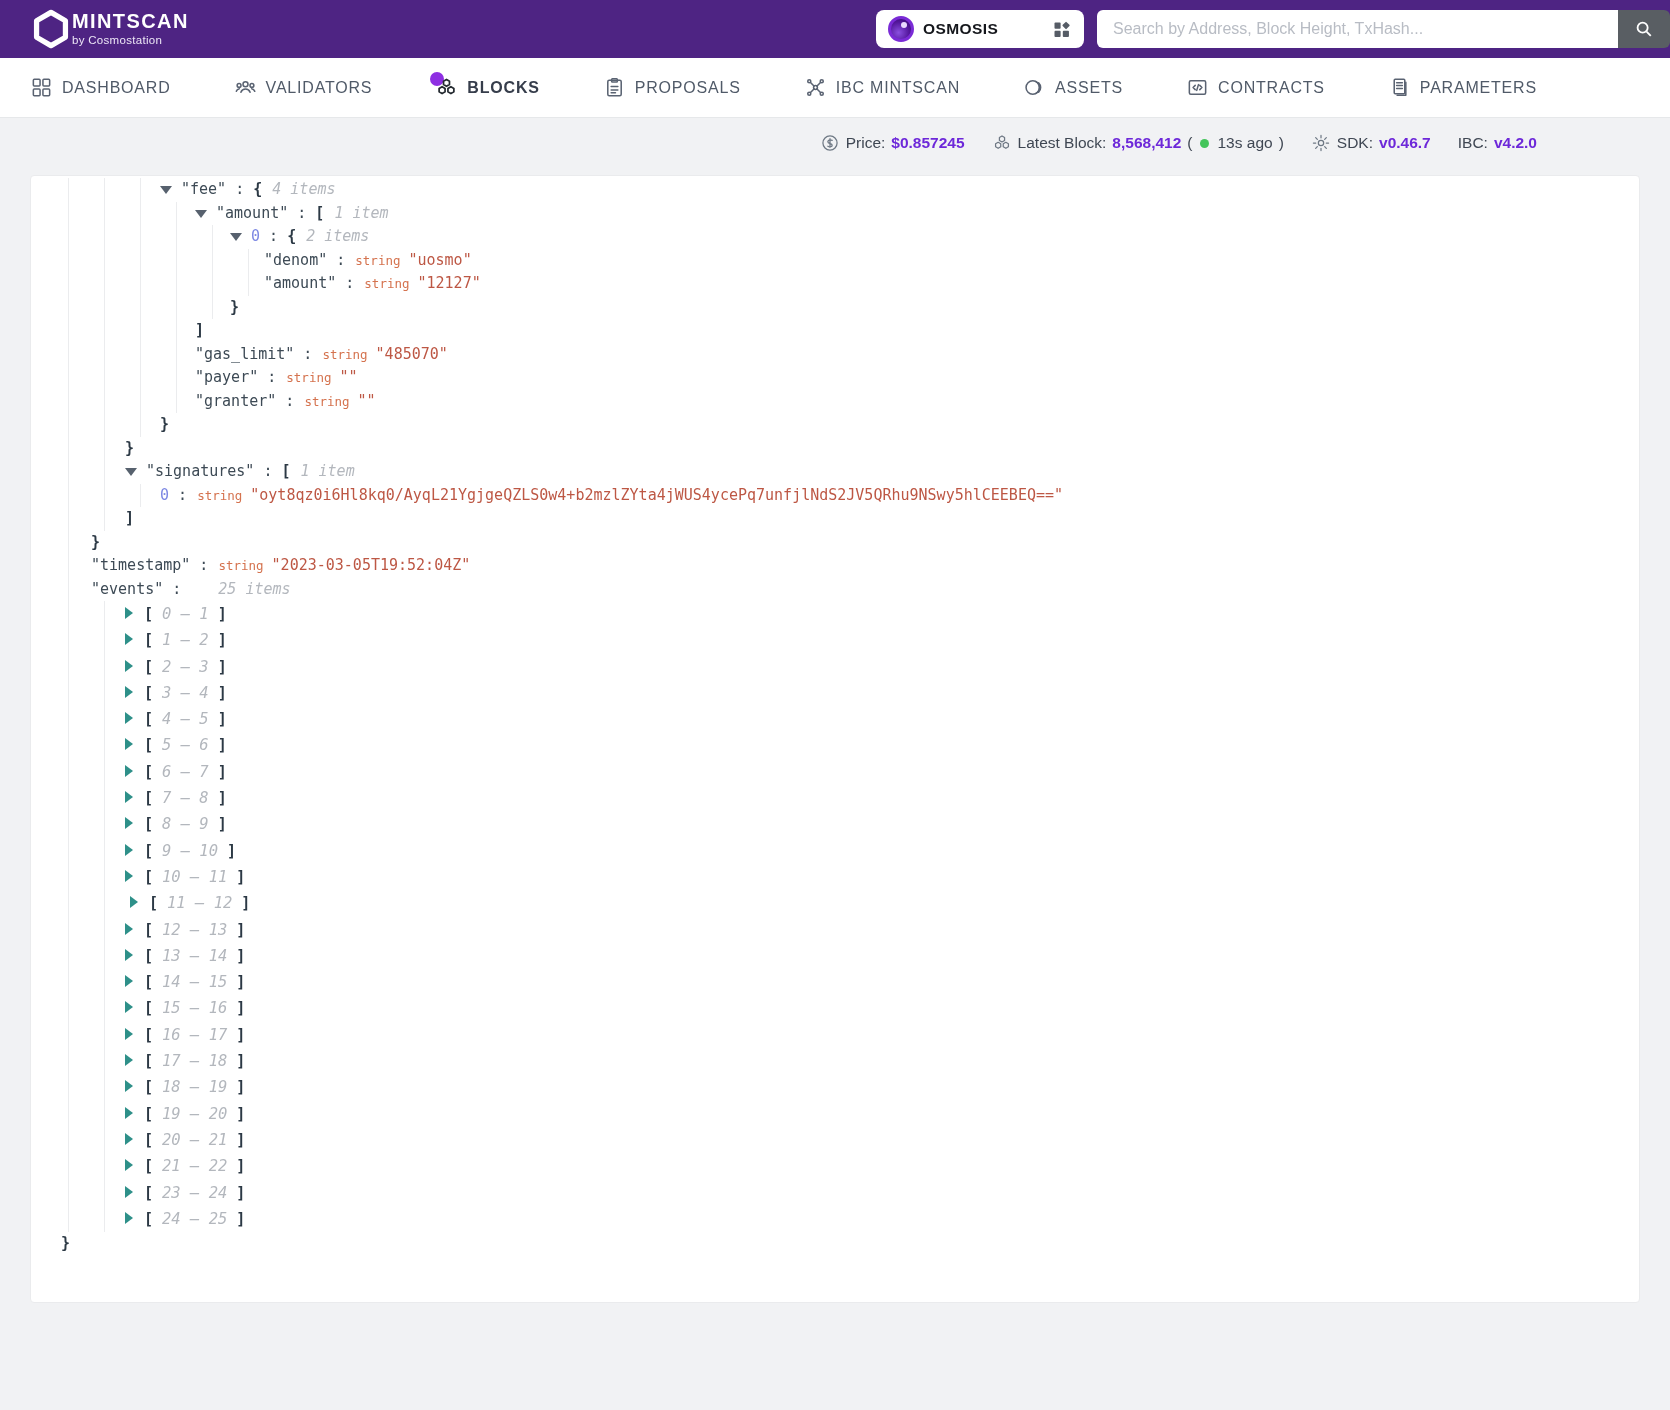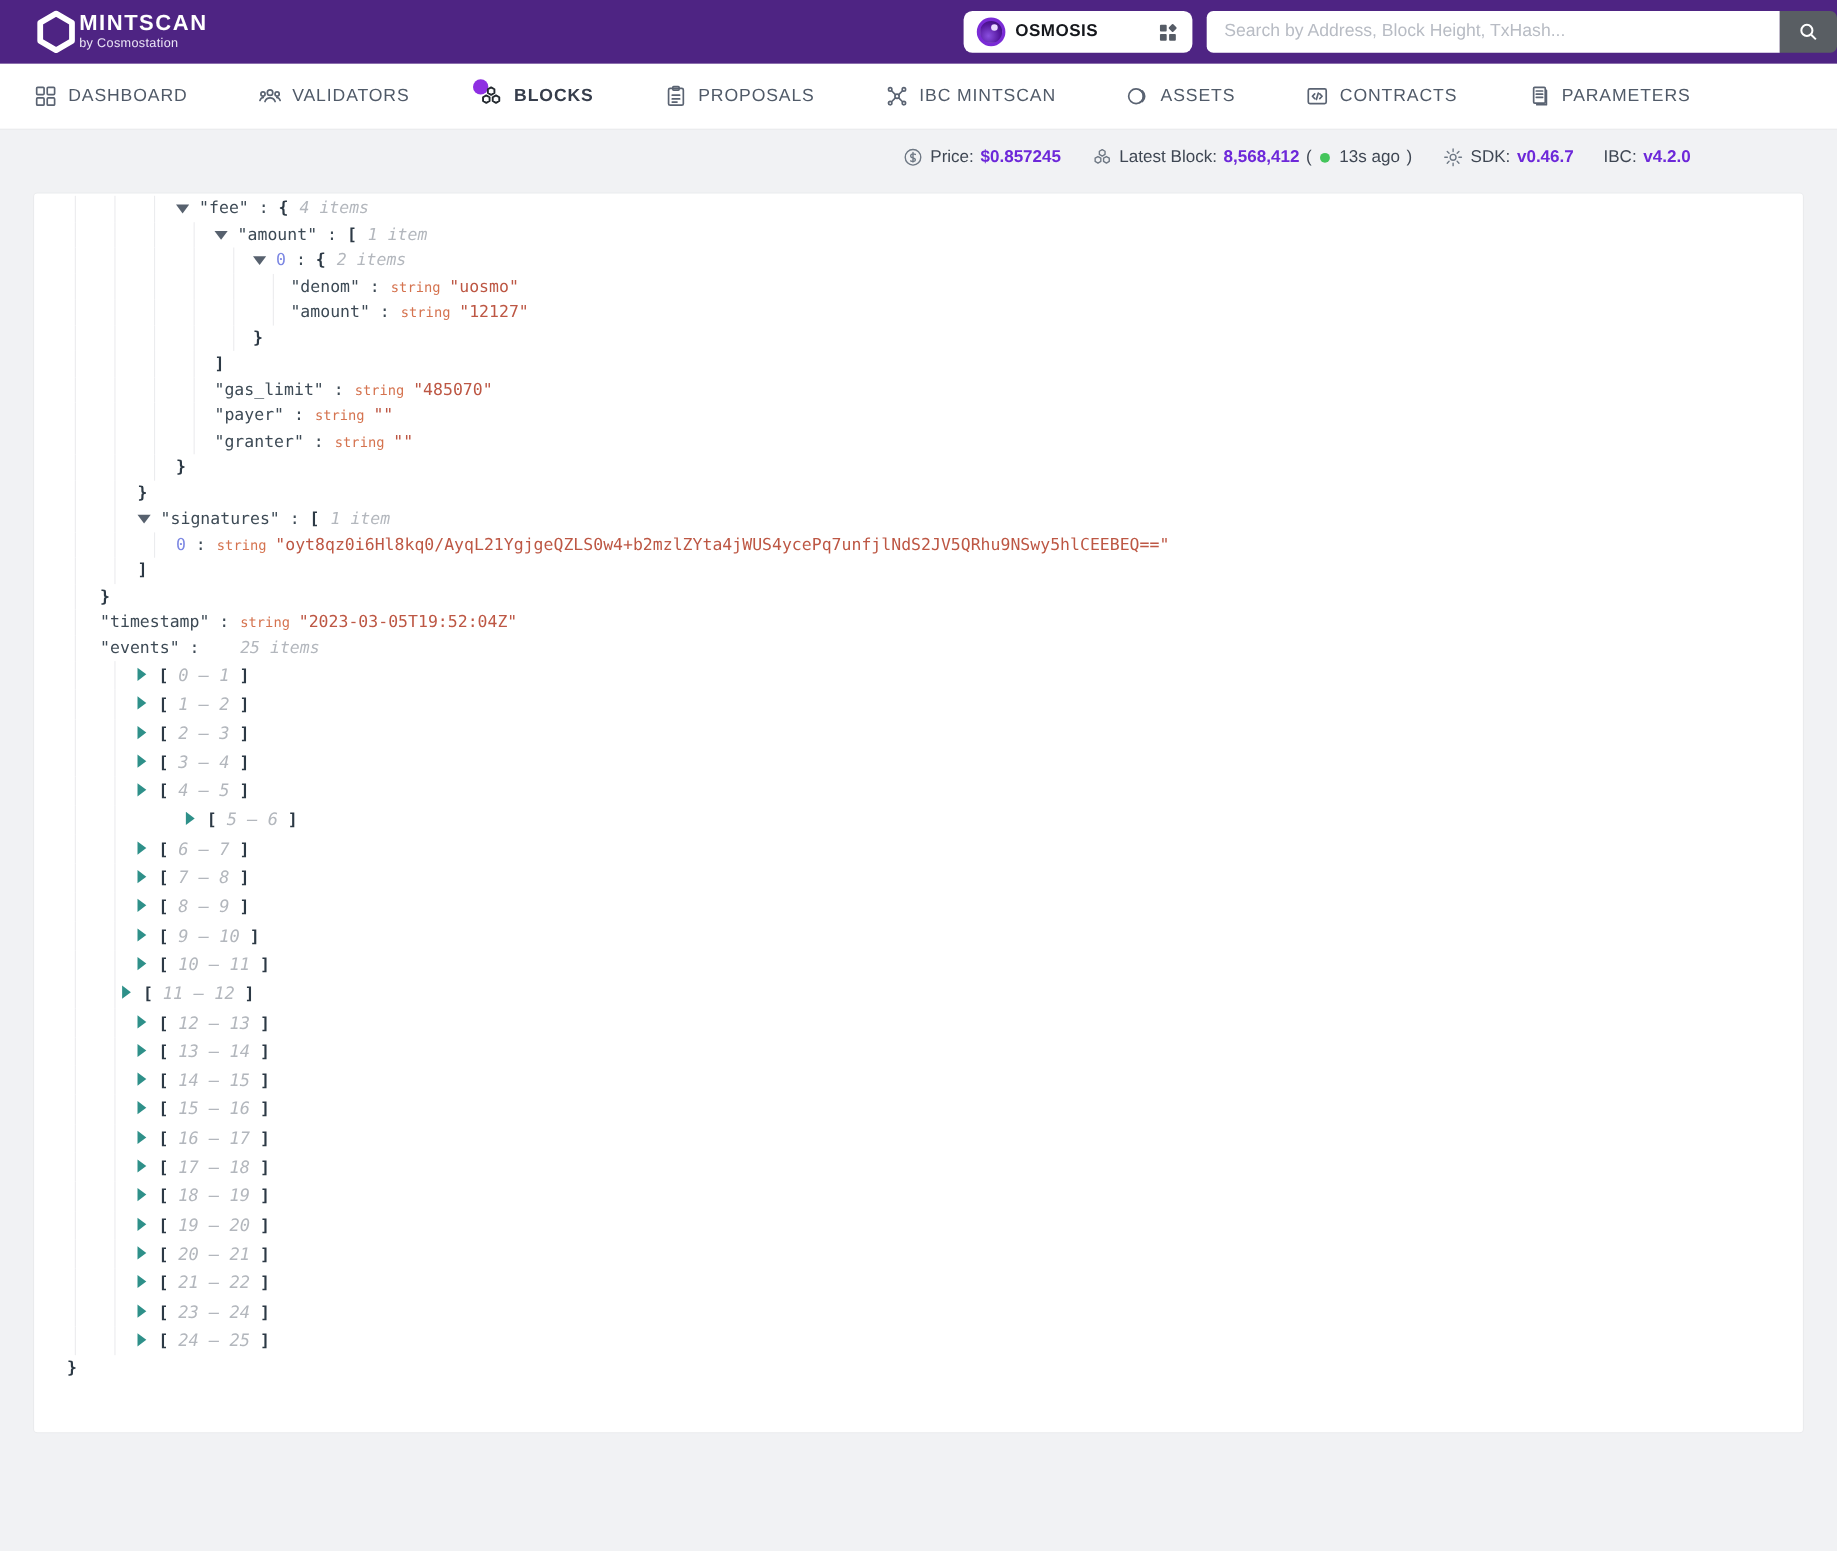--- a/index.html
+++ b/index.html
@@ -390,21 +390,21 @@
         <span class="jline" style="left: 94px;"><span class="tg-r"></span><span class="jb">[</span><span class="jm rng">3 – 4</span><span class="jb">]</span></span>
       </div>
       <div class="jrow r26">
         <s class="gd" style="left: 37px;"></s>
         <s class="gd" style="left: 73px;"></s>
         <span class="jline" style="left: 94px;"><span class="tg-r"></span><span class="jb">[</span><span class="jm rng">4 – 5</span><span class="jb">]</span></span>
       </div>
       <div class="jrow r26">
         <s class="gd" style="left: 37px;"></s>
         <s class="gd" style="left: 73px;"></s>
-        <span class="jline" style="left: 94px; margin-left: 44px;"><span class="tg-r"></span><span class="jb">[</span><span class="jm rng">5 – 6</span><span class="jb">]</span></span>
+        <span class="jline" style="left: 94px;"><span class="tg-r"></span><span class="jb">[</span><span class="jm rng">5 – 6</span><span class="jb">]</span></span>
       </div>
       <div class="jrow r26">
         <s class="gd" style="left: 37px;"></s>
         <s class="gd" style="left: 73px;"></s>
         <span class="jline" style="left: 94px;"><span class="tg-r"></span><span class="jb">[</span><span class="jm rng">6 – 7</span><span class="jb">]</span></span>
       </div>
       <div class="jrow r26">
         <s class="gd" style="left: 37px;"></s>
         <s class="gd" style="left: 73px;"></s>
         <span class="jline" style="left: 94px;"><span class="tg-r"></span><span class="jb">[</span><span class="jm rng">7 – 8</span><span class="jb">]</span></span>
@@ -420,21 +420,21 @@
         <span class="jline" style="left: 94px;"><span class="tg-r"></span><span class="jb">[</span><span class="jm rng">9 – 10</span><span class="jb">]</span></span>
       </div>
       <div class="jrow r26">
         <s class="gd" style="left: 37px;"></s>
         <s class="gd" style="left: 73px;"></s>
         <span class="jline" style="left: 94px;"><span class="tg-r"></span><span class="jb">[</span><span class="jm rng">10 – 11</span><span class="jb">]</span></span>
       </div>
       <div class="jrow r26">
         <s class="gd" style="left: 37px;"></s>
         <s class="gd" style="left: 73px;"></s>
-        <span class="jline" style="left: 80px;"><span class="tg-r"></span><span class="jb">[</span><span class="jm rng">11 – 12</span><span class="jb">]</span></span>
+        <span class="jline" style="left: 99px;"><span class="tg-r"></span><span class="jb">[</span><span class="jm rng">11 – 12</span><span class="jb">]</span></span>
       </div>
       <div class="jrow r26">
         <s class="gd" style="left: 37px;"></s>
         <s class="gd" style="left: 73px;"></s>
         <span class="jline" style="left: 94px;"><span class="tg-r"></span><span class="jb">[</span><span class="jm rng">12 – 13</span><span class="jb">]</span></span>
       </div>
       <div class="jrow r26">
         <s class="gd" style="left: 37px;"></s>
         <s class="gd" style="left: 73px;"></s>
         <span class="jline" style="left: 94px;"><span class="tg-r"></span><span class="jb">[</span><span class="jm rng">13 – 14</span><span class="jb">]</span></span>

